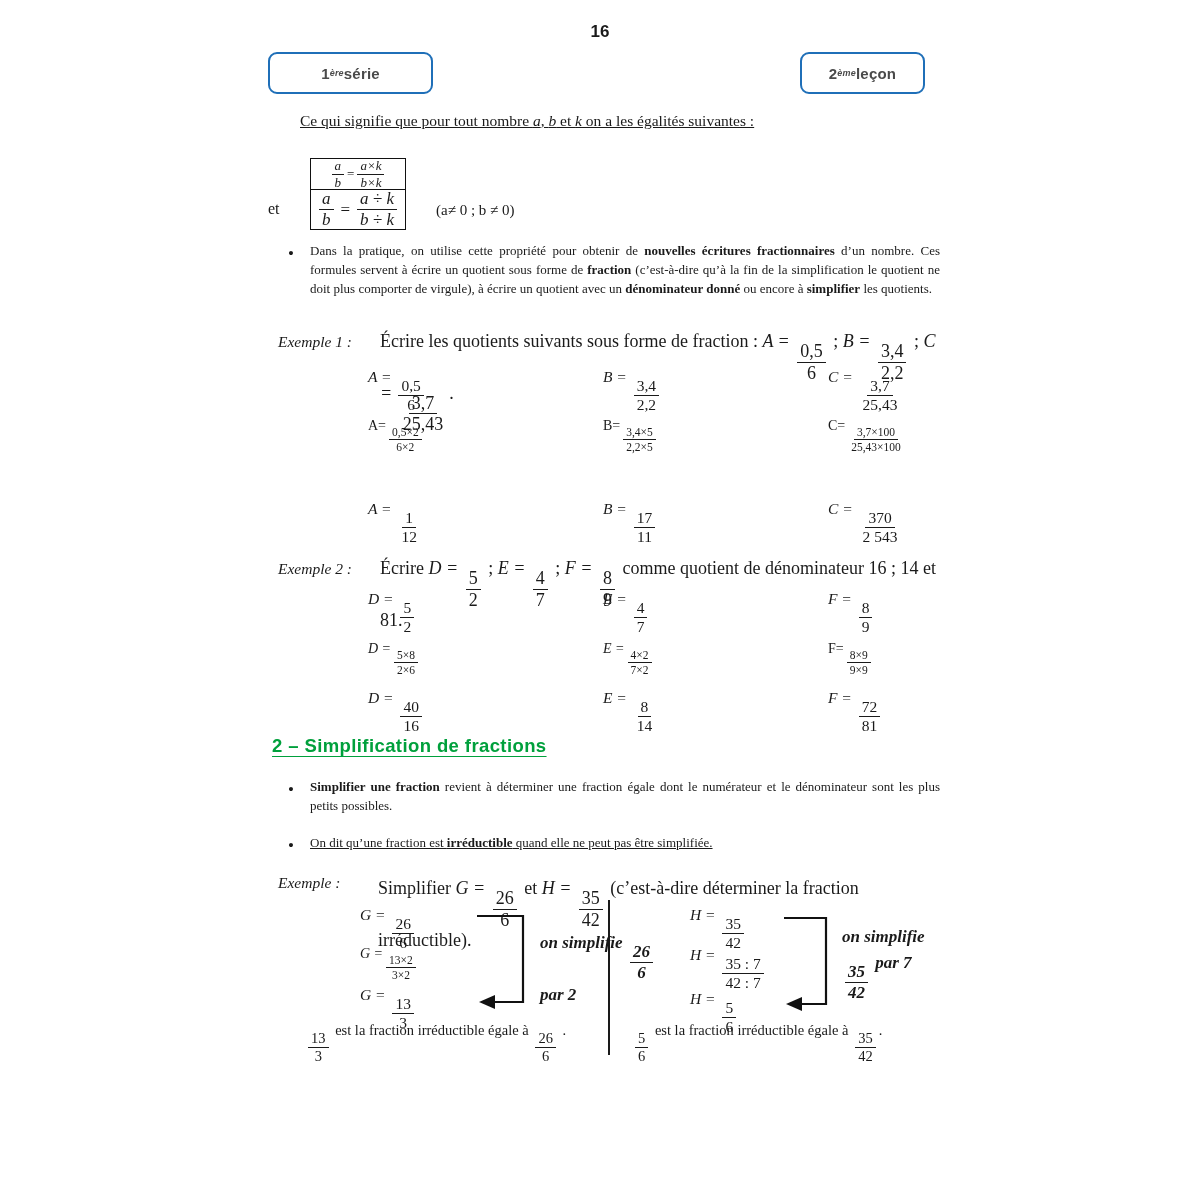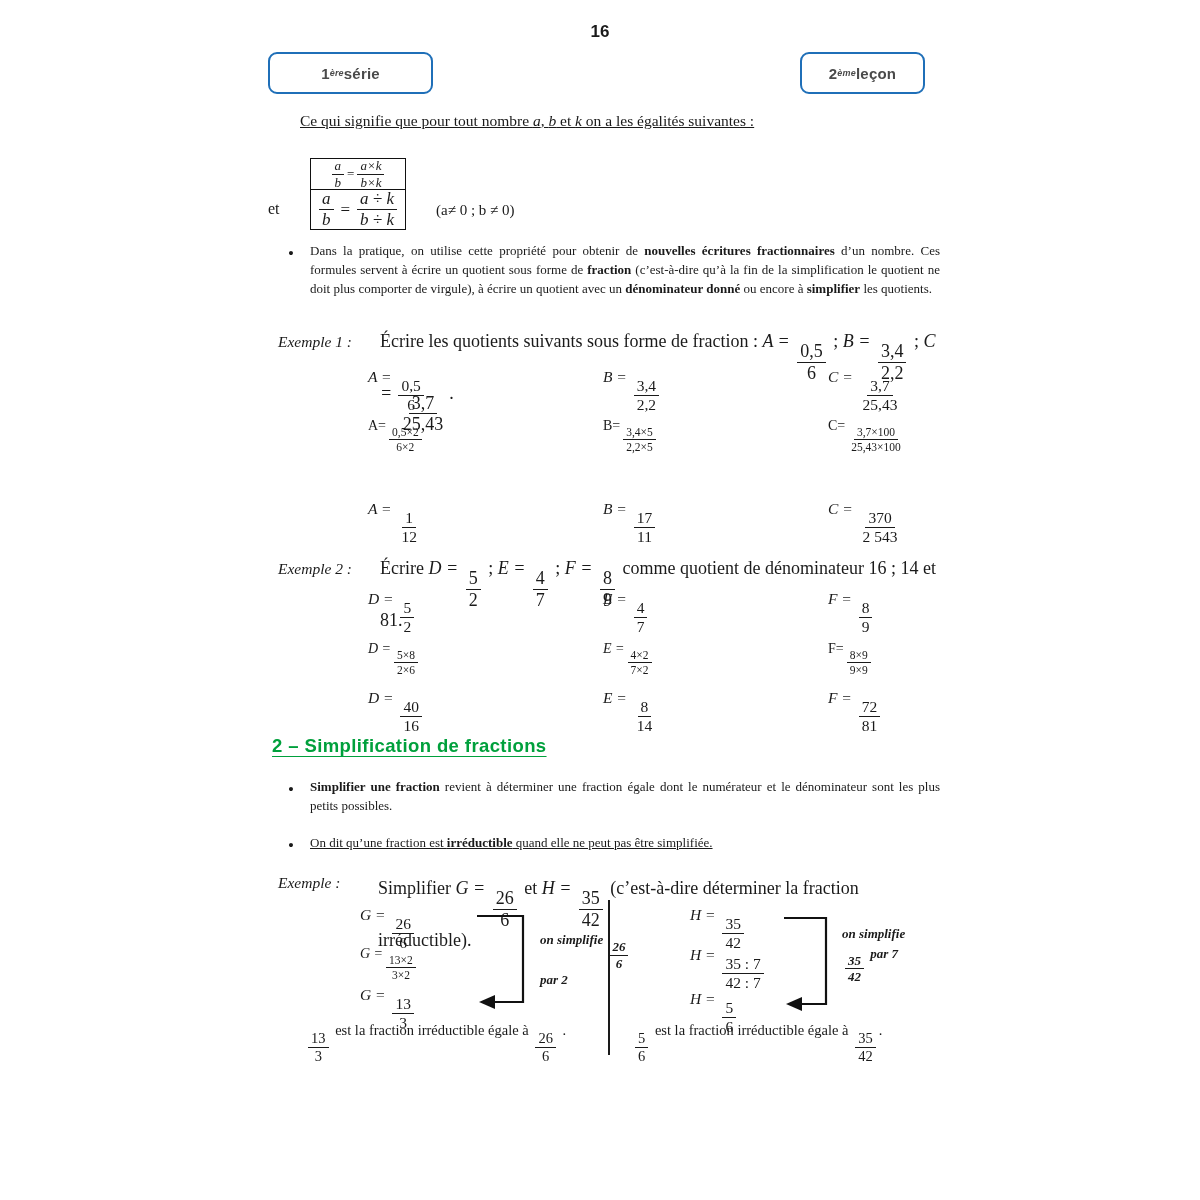--- a/index.html
+++ b/index.html
@@ -85,21 +85,21 @@
     text-underline-offset:4px;
     letter-spacing:.4px;
   }
 
   
   .simpl-wrap { position:absolute; left:300px; top:898px; width:640px; height:165px; }
   .divider-v { position:absolute; left:308px; top:2px; width:2px; height:155px; background:#1a1a1a; }
   .col-left  { position:absolute; left:60px;  top:0;   width:250px; }
   .col-right { position:absolute; left:390px; top:0;   width:250px; }
   .step { position:absolute; font-size:15.5px; }
-  .note { position:absolute; font-style:italic; font-weight:bold; font-size:13px; line-height:1.5; }
+  .note { position:absolute; font-style:italic; font-weight:bold; font-size:17px; line-height:1.5; }
 
   .bracket { position:absolute; }
   .conclusion { position:absolute; font-size:14.5px; }
 
   
   #footer {
     position:absolute; left:0; top:1128px; width:1200px; text-align:center;
     font-style:italic; font-size:13px; color:#3a3a3a;
   }
 </style>

